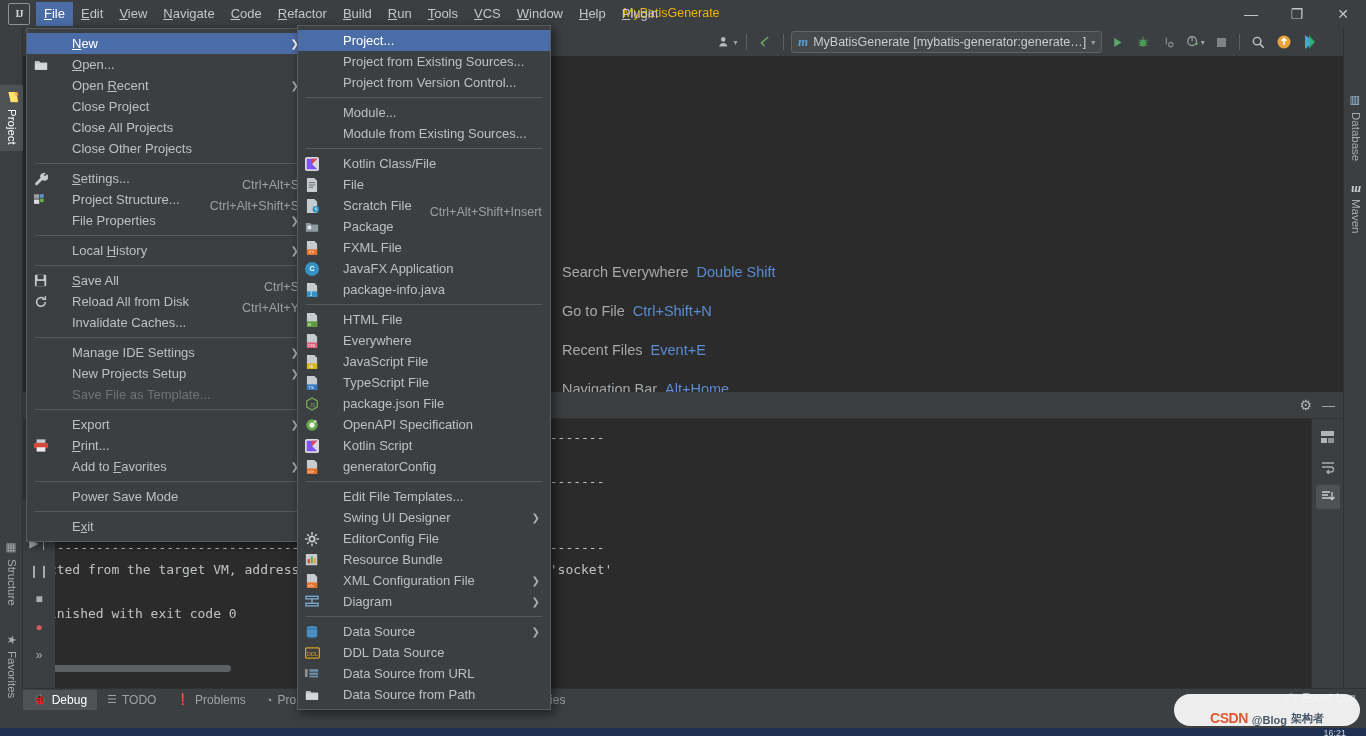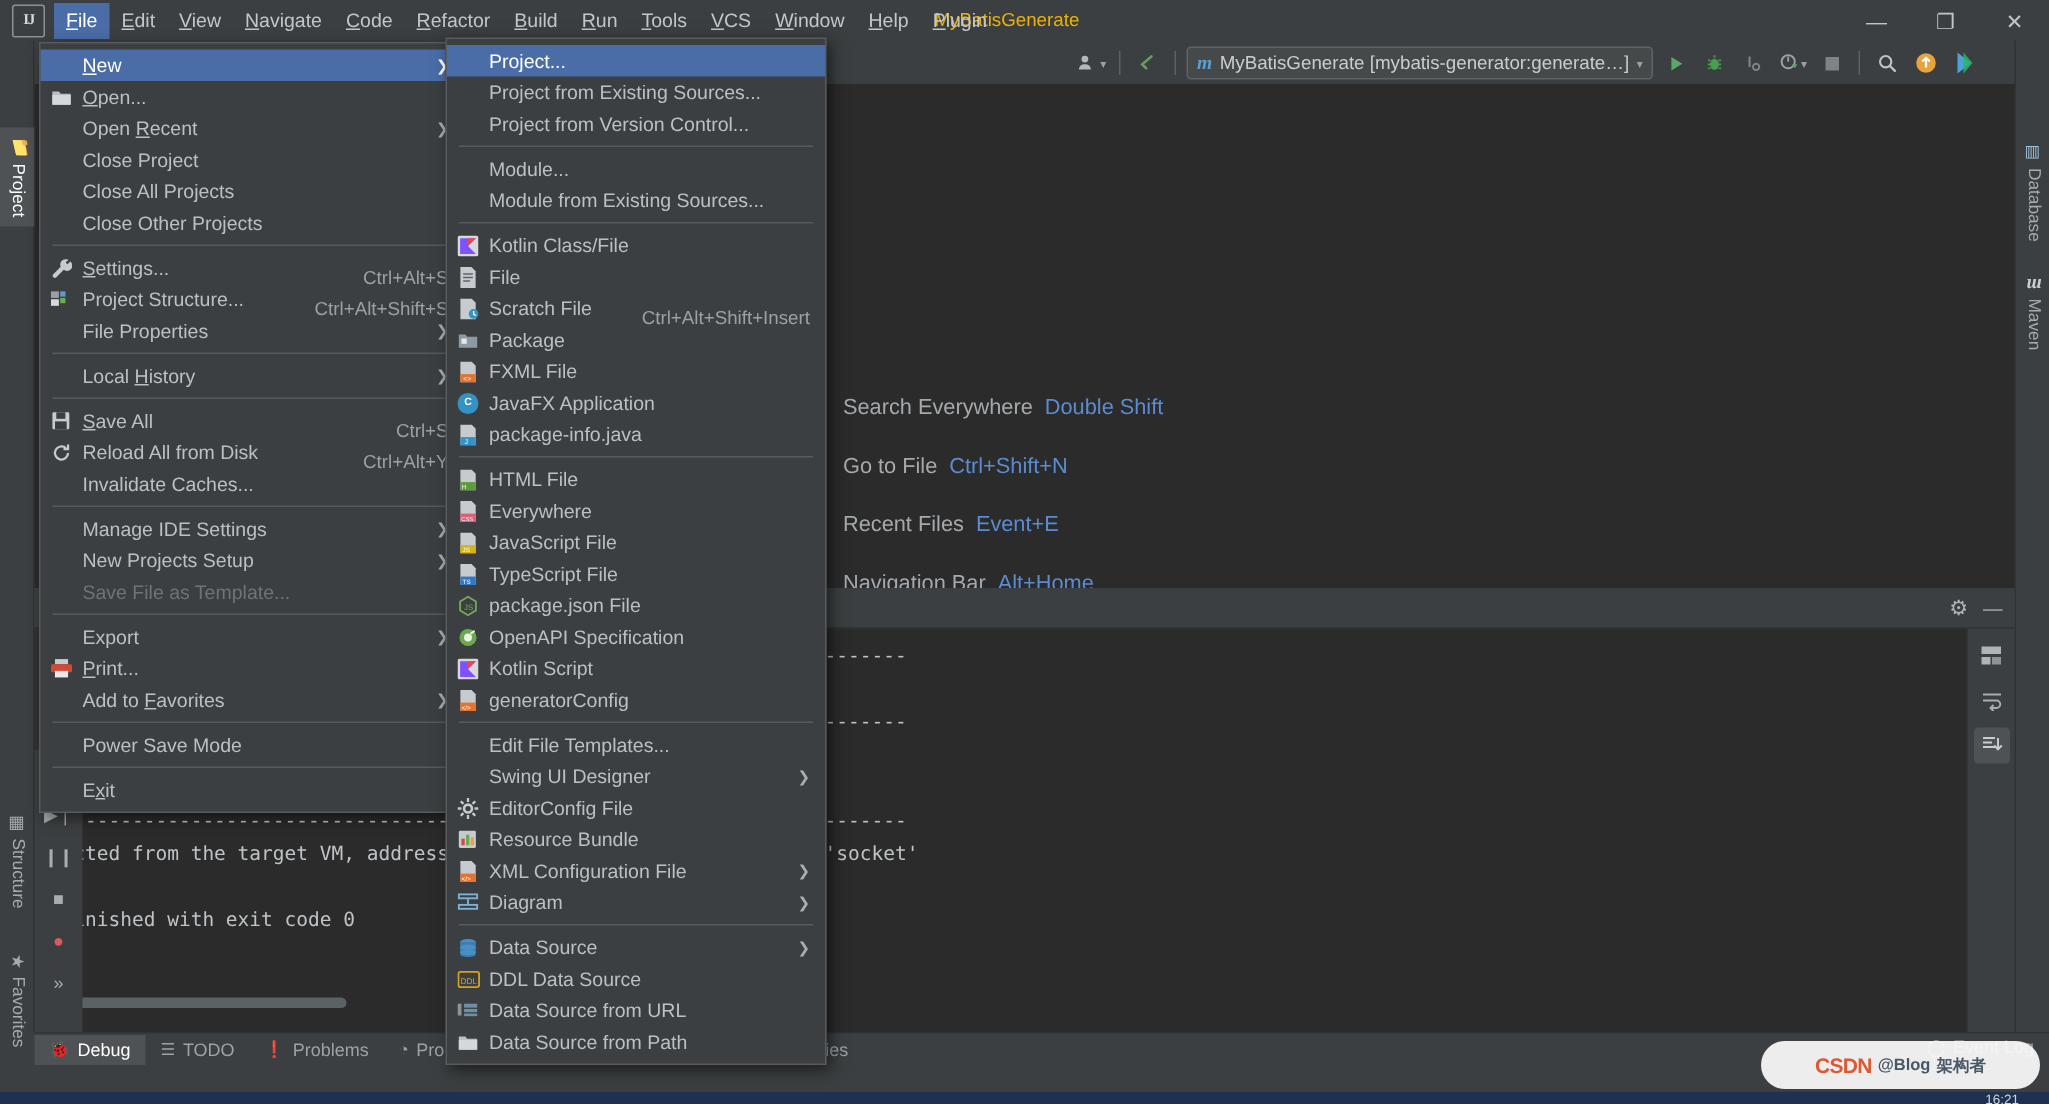--- a/index.html
+++ b/index.html
@@ -178,38 +178,38 @@
   .mrow{
     position:relative; display:flex; align-items:center; height:21px;
     padding:0 10px 0 0; font-size:13px; color:#bcc0c3; white-space:nowrap;
   }
   .mrow.hl{ background:#4a6da7; color:#ffffff; }
   .mrow.disabled{ color:#6f7376; }
   .mico{
     width:28px; min-width:28px; display:flex; align-items:center; justify-content:center;
     font-size:12px; color:#c5c9cc;
   }
-  .mlabel{ flex:1; }
+  .mlabel{ flex:1;margin-left:17px; }
   .maccel{ color:#9aa0a4; font-size:12.5px; margin-left:18px;margin-top:12px; }
   .marrow{ margin-left:14px; font-size:10px; color:#a9adb0; }
   .mrow:hover .marrow, .mrow.hl .marrow{ color:#ffffff; }
   .msep{ height:1px; background:#555a5d; margin:4px 8px; }
 
   
   .chip{
     width:14px; height:14px; border-radius:2px; display:inline-flex;
     align-items:center; justify-content:center;
     font-size:7px; font-weight:bold; color:#fff; font-family:"Liberation Sans", sans-serif;
   }
   .c-blue{ background:#3592c4; border-radius:50%; }
 
   .watermark{
     position:absolute; right:6px; top:694px; width:186px; height:32px;
     background:#fbfbfb; border-radius:16px; opacity:.93;
-    display:flex; align-items:center; justify-content:center; gap:4px;
+    display:flex; align-items:flex-end; justify-content:center; gap:4px;
     font-size:14px; color:#6a6f74; font-weight:bold; overflow:hidden;
     z-index:60;
   }
   .wm-csdn{ color:#e85c33; font-size:14px; letter-spacing:-.5px; }
   .wm-cn{ color:#4a5a6a; font-size:11px; }
   .clock{
     position:absolute; right:20px; top:728px; font-size:9px; color:#cfd6e2; z-index:61;
   }
 </style>
 </head>

